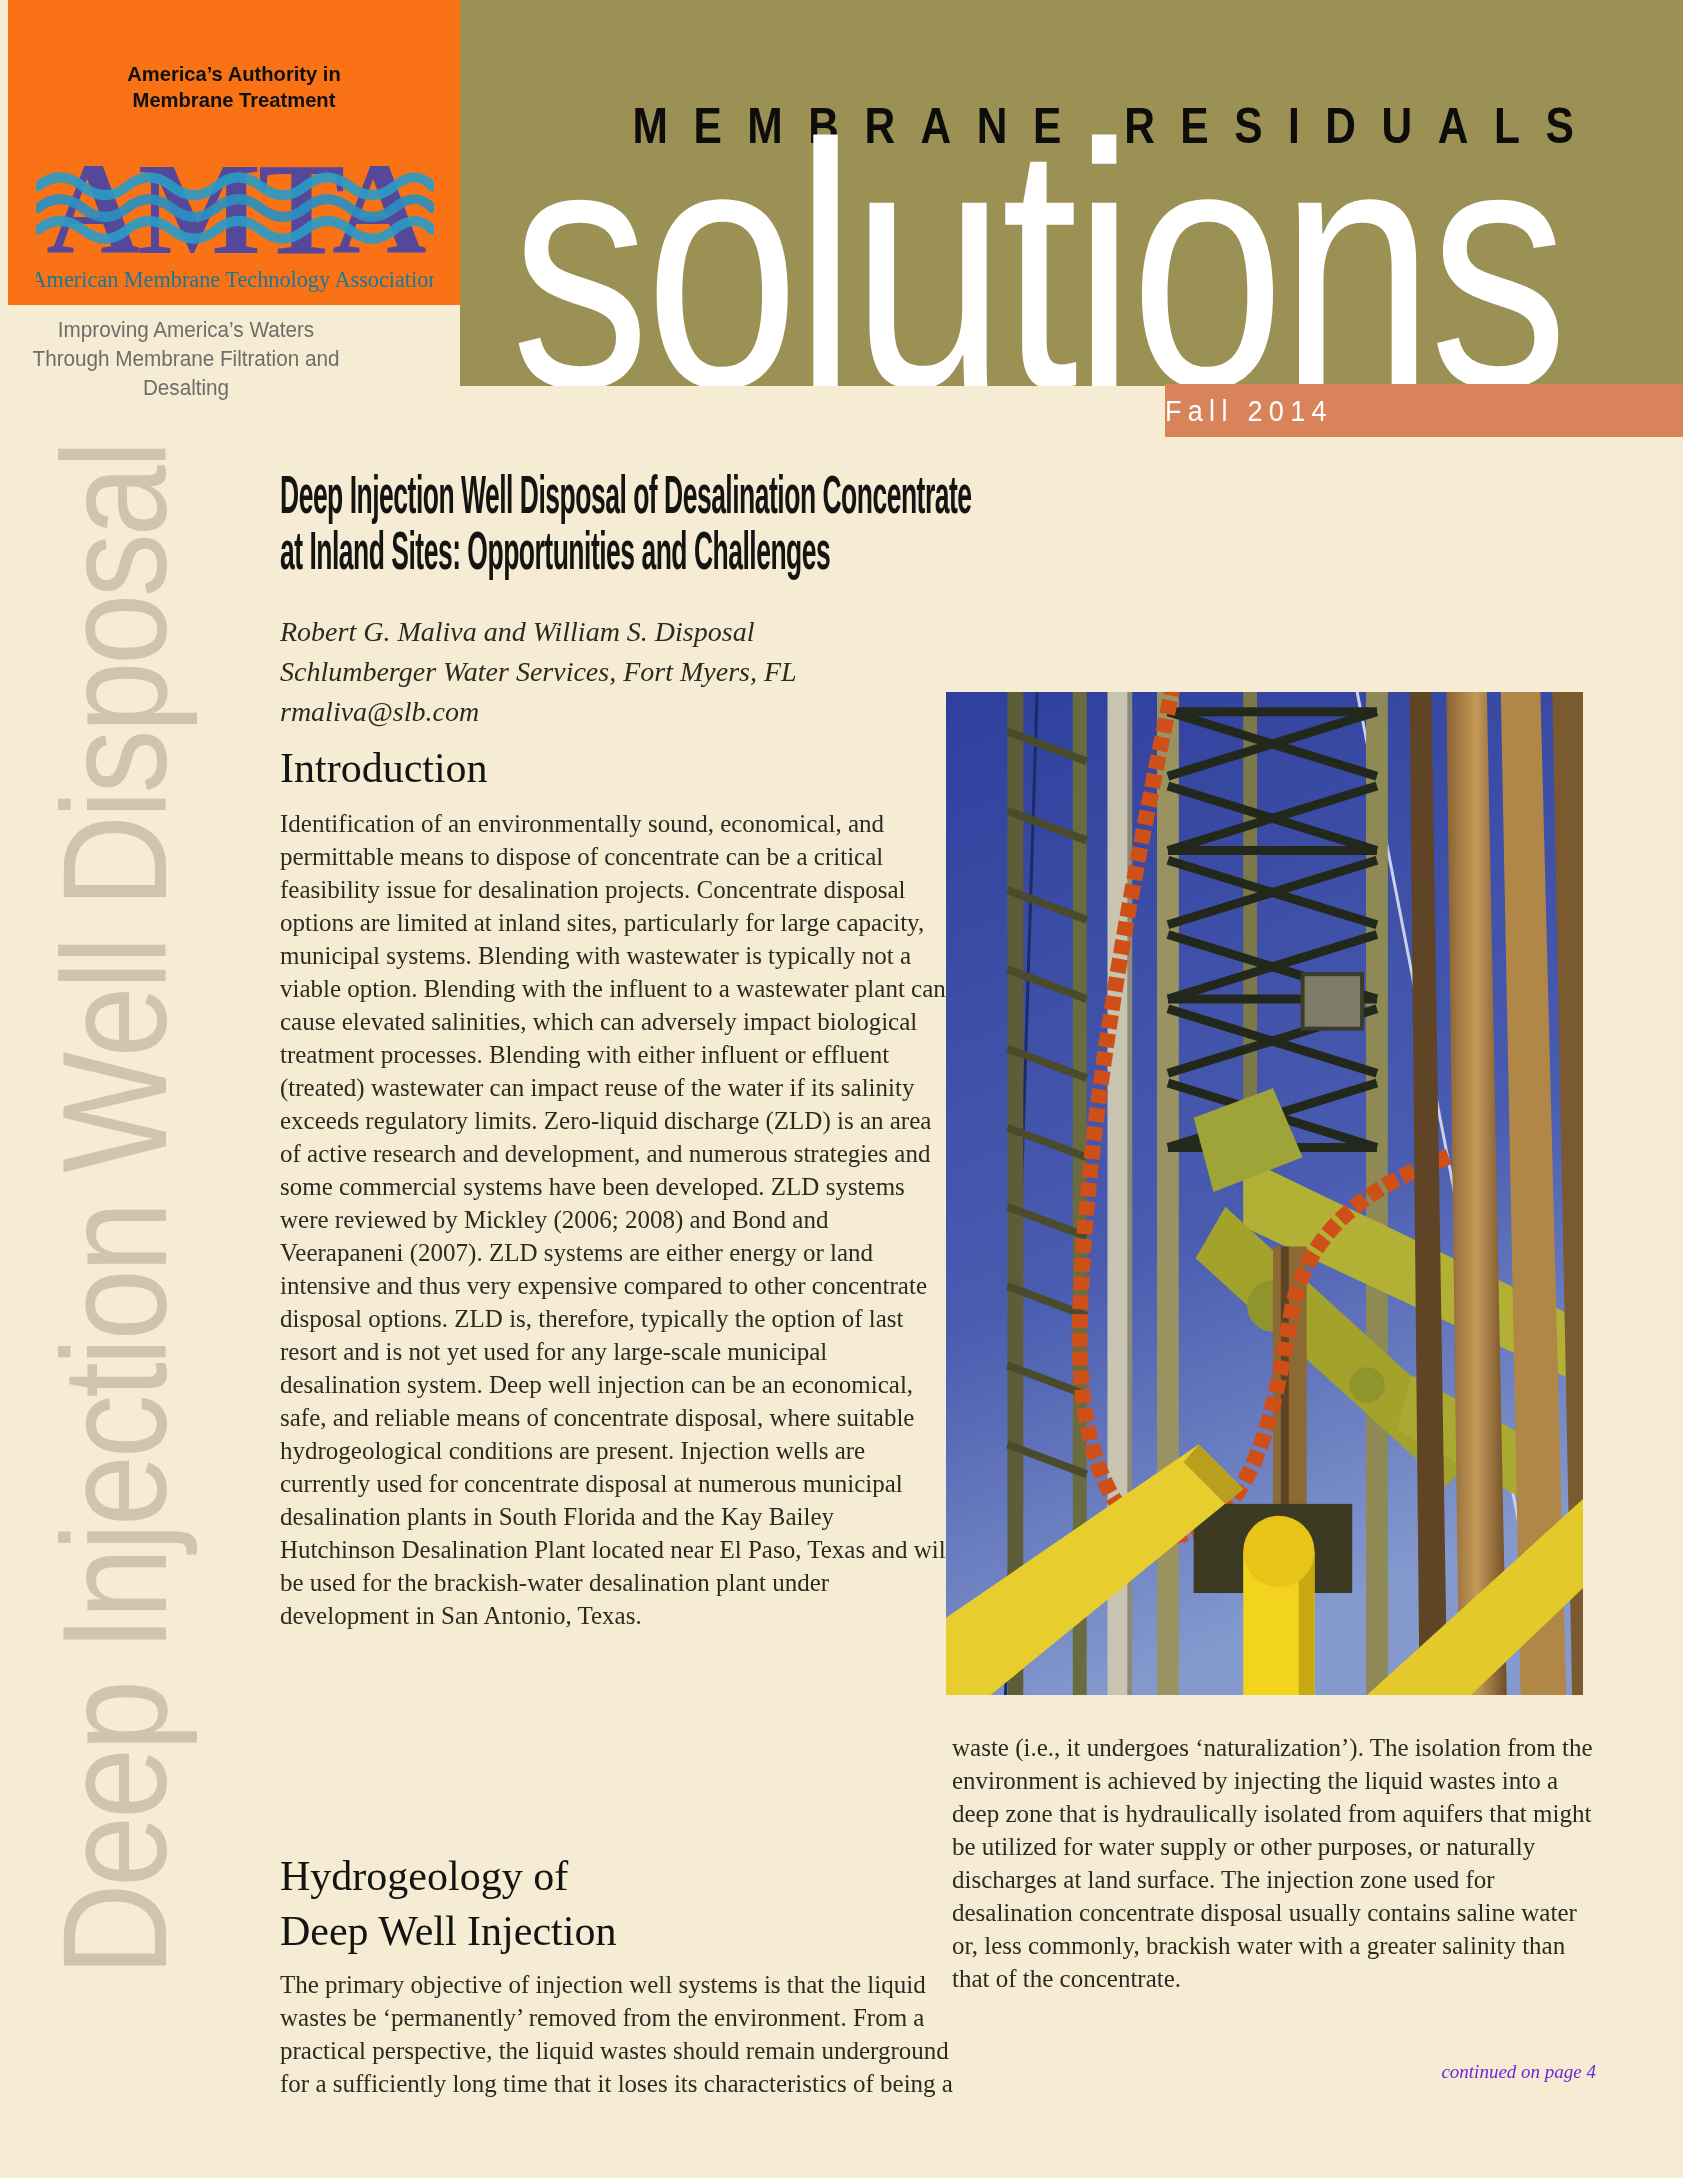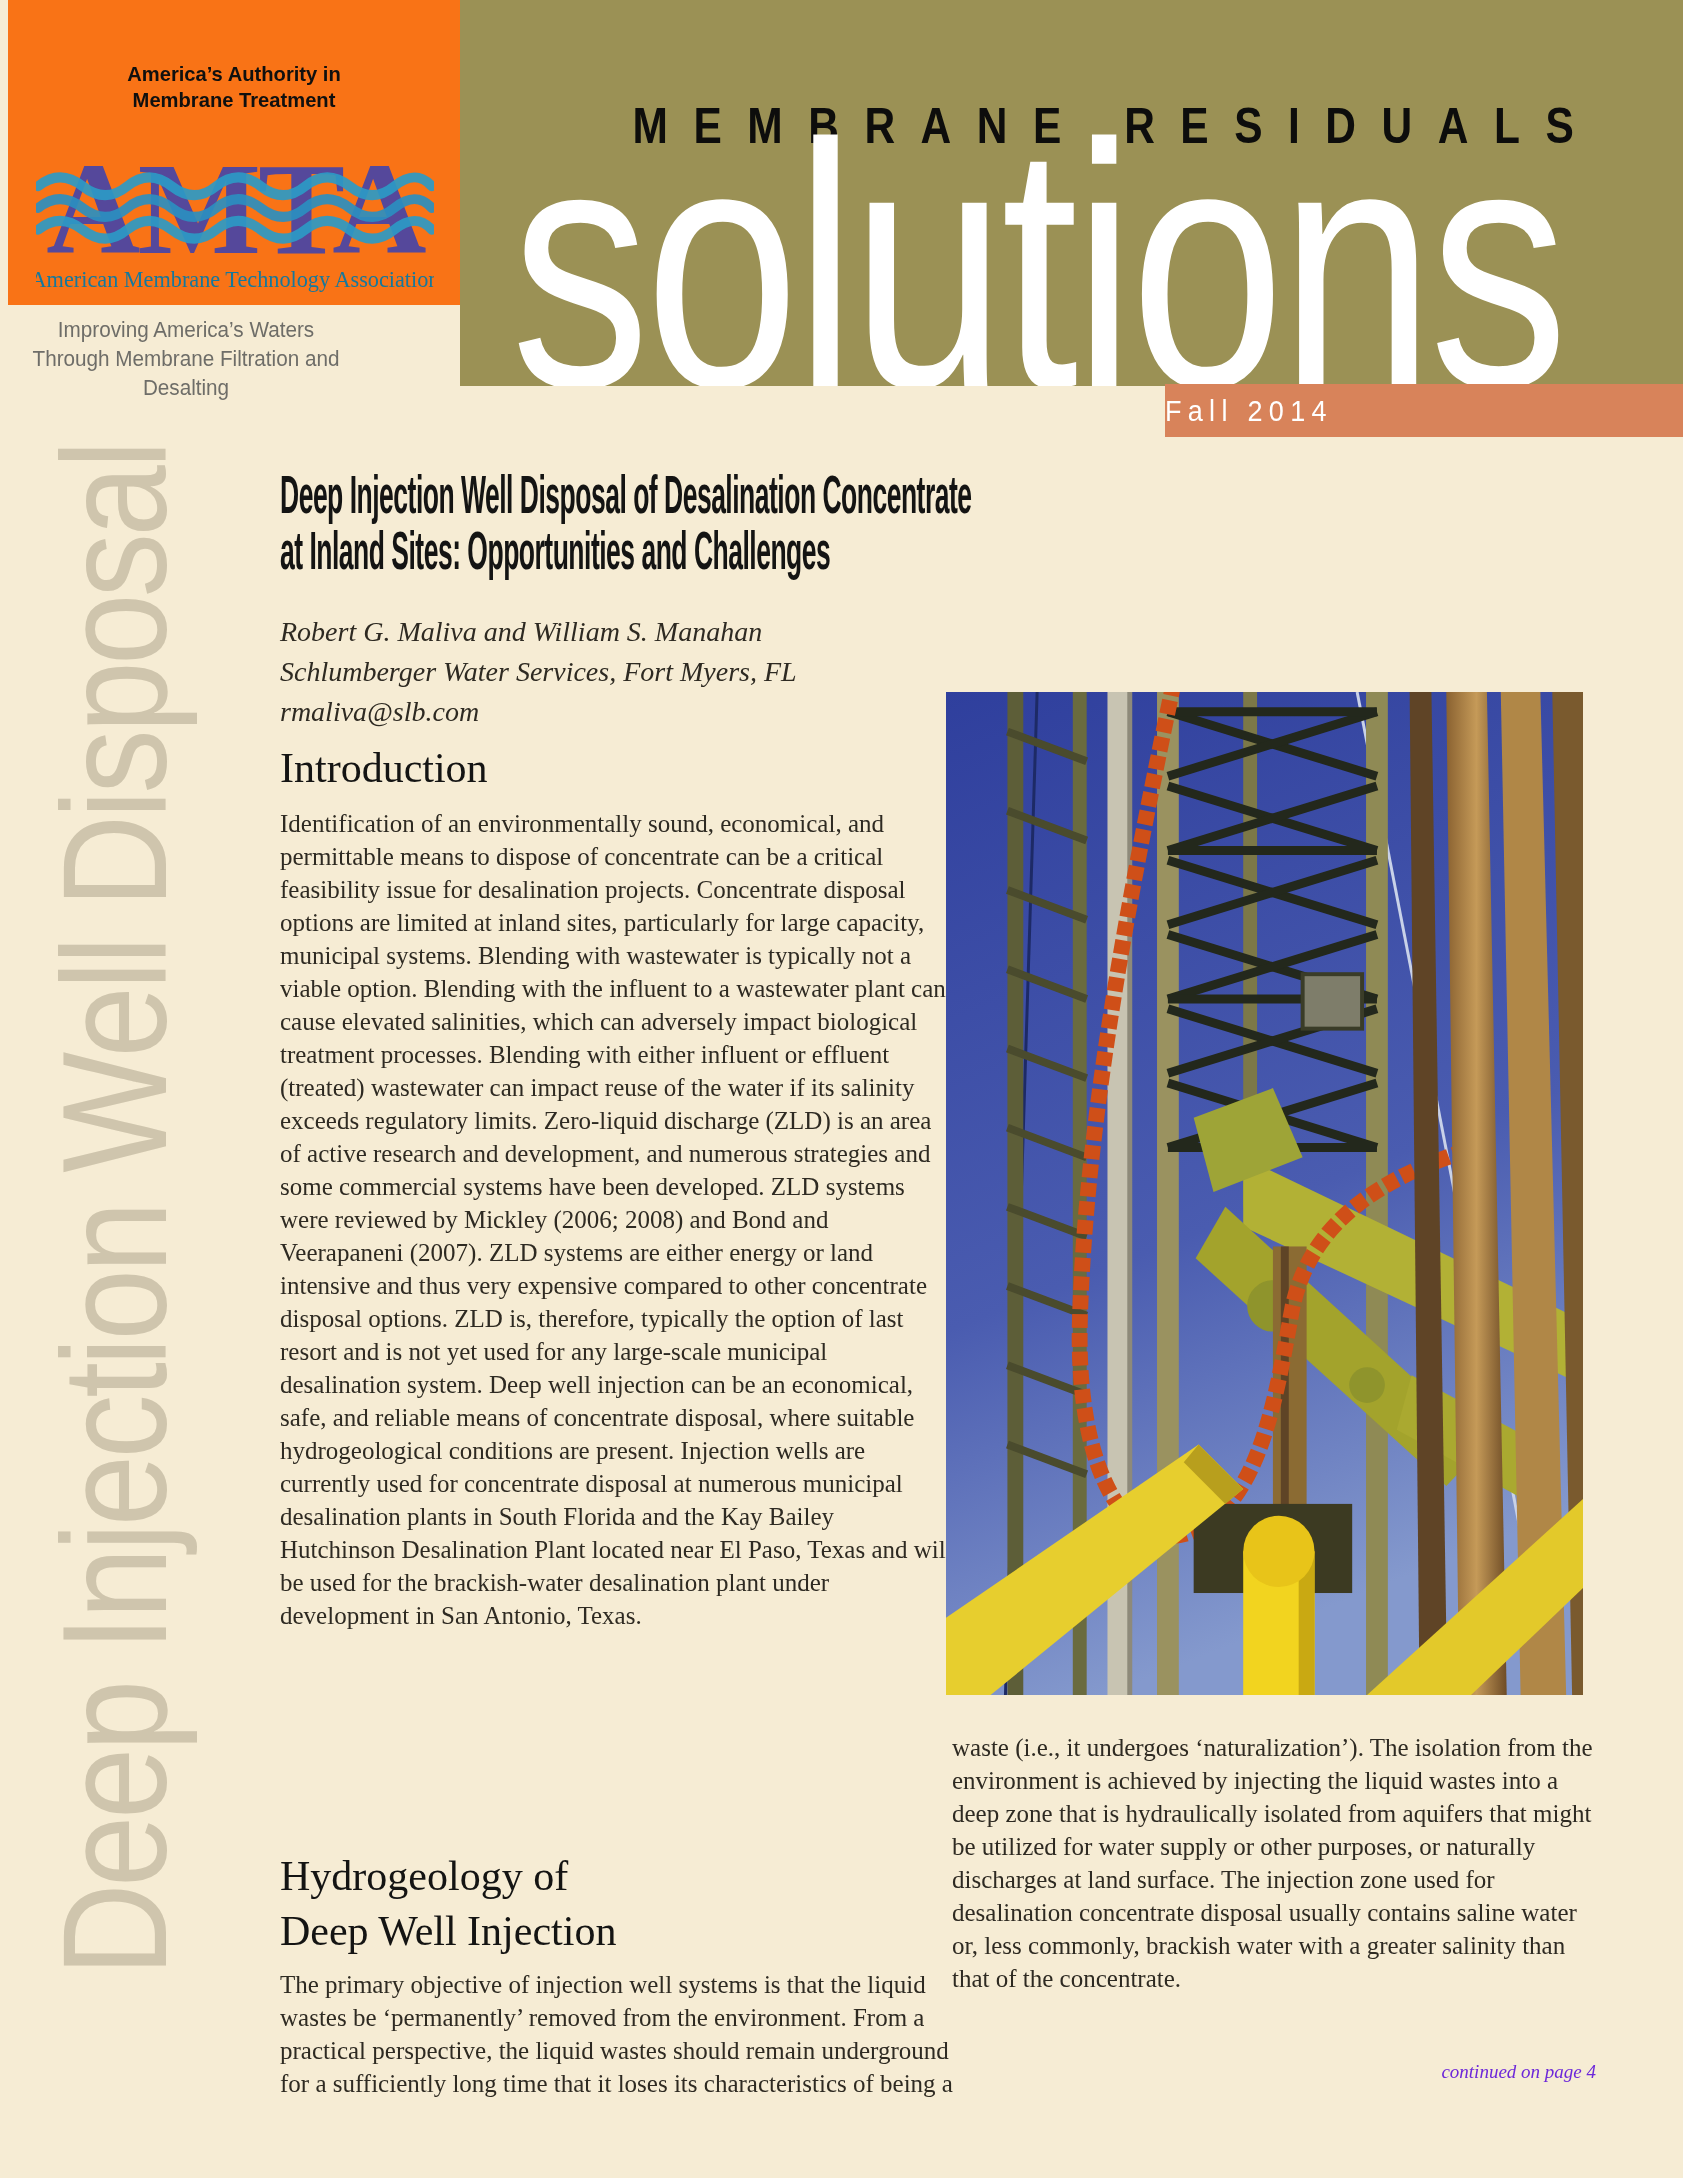--- a/index.html
+++ b/index.html
@@ -79,21 +79,21 @@
       <text class="amta-sub" x="201" y="172" text-anchor="middle">American Membrane Technology Association</text>
     </svg>
   </div>
   <div class="tagline-bottom">Improving America’s Waters
 Through Membrane Filtration and Desalting</div>
 
   <div class="vertical-title">Deep Injection Well Disposal</div>
 
   <h1 class="article-title">Deep Injection Well Disposal of Desalination Concentrate
 at Inland Sites: Opportunities and Challenges</h1>
-  <div class="byline">Robert G. Maliva and William S. Manahan
+  <div class="byline">Robert G. Maliva and William S. Disposal
 Schlumberger Water Services, Fort Myers, FL
 rmaliva@slb.com</div>
 
   <h2 class="sec-head sec1-head">Introduction</h2>
   <div class="body-text sec1-body">Identification of an environmentally sound, economical, and permittable means to dispose of concentrate can be a critical feasibility issue for desalination projects. Concentrate disposal options are limited at inland sites, particularly for large capacity, municipal systems. Blending with wastewater is typically not a viable option. Blending with the influent to a wastewater plant can cause elevated salinities, which can adversely impact biological treatment processes. Blending with either influent or effluent (treated) wastewater can impact reuse of the water if its salinity exceeds regulatory limits. Zero-liquid discharge (ZLD) is an area of active research and development, and numerous strategies and some commercial systems have been developed. ZLD systems were reviewed by Mickley (2006; 2008) and Bond and Veerapaneni (2007). ZLD systems are either energy or land intensive and thus very expensive compared to other concentrate disposal options. ZLD is, therefore, typically the option of last resort and is not yet used for any large-scale municipal desalination system. Deep well injection can be an economical, safe, and reliable means of concentrate disposal, where suitable hydrogeological conditions are present. Injection wells are currently used for concentrate disposal at numerous municipal desalination plants in South Florida and the Kay Bailey Hutchinson Desalination Plant located near El Paso, Texas and will be used for the brackish-water desalination plant under development in San Antonio, Texas.</div>
 
   <h2 class="sec-head sec2-head">Hydrogeology of
 Deep Well Injection</h2>
   <div class="body-text sec2-body">The primary objective of injection well systems is that the liquid wastes be ‘permanently’ removed from the environment. From a practical perspective, the liquid wastes should remain underground for a sufficiently long time that it loses its characteristics of being a</div>
 

